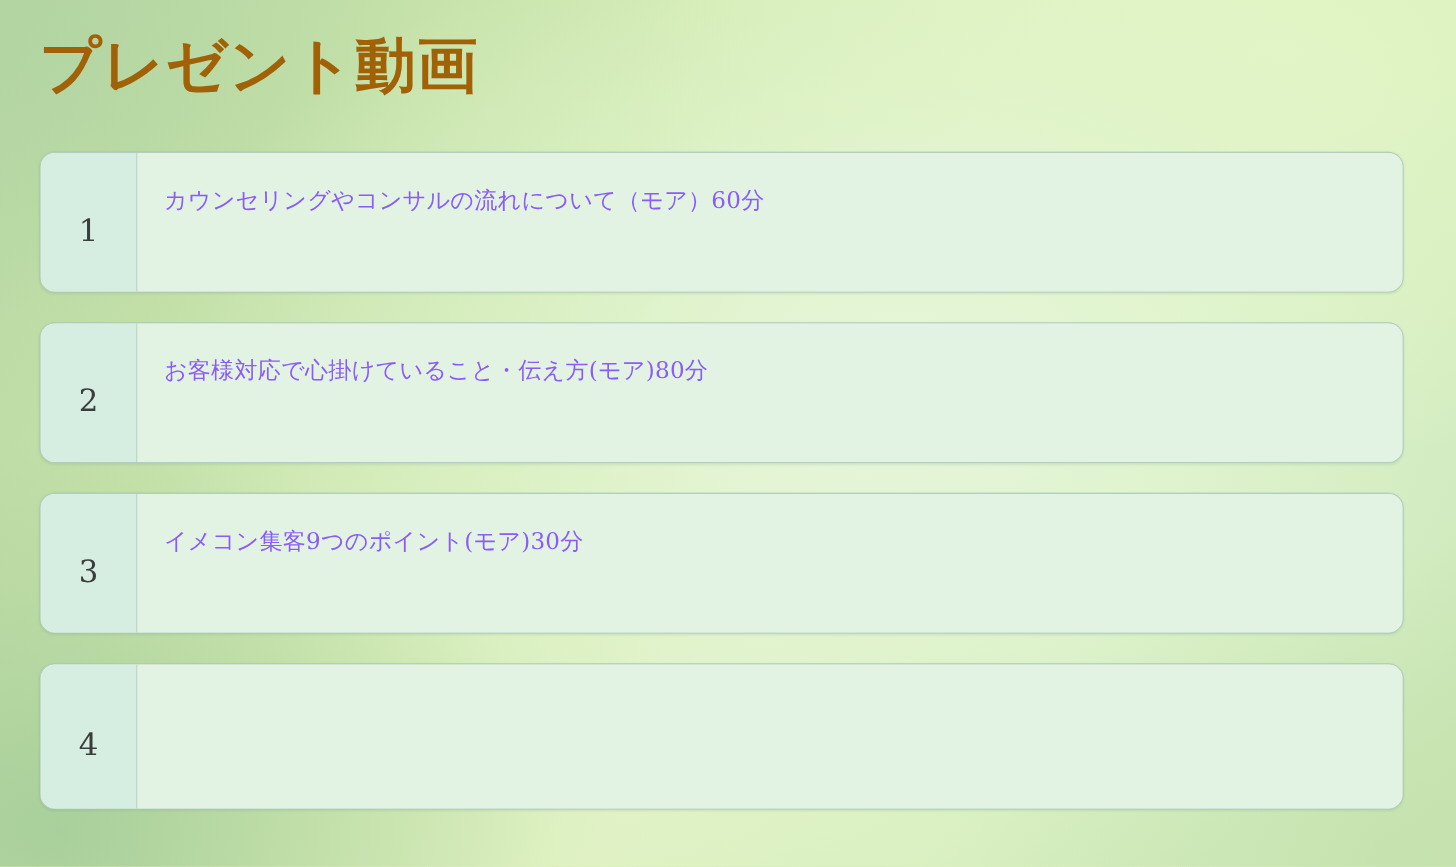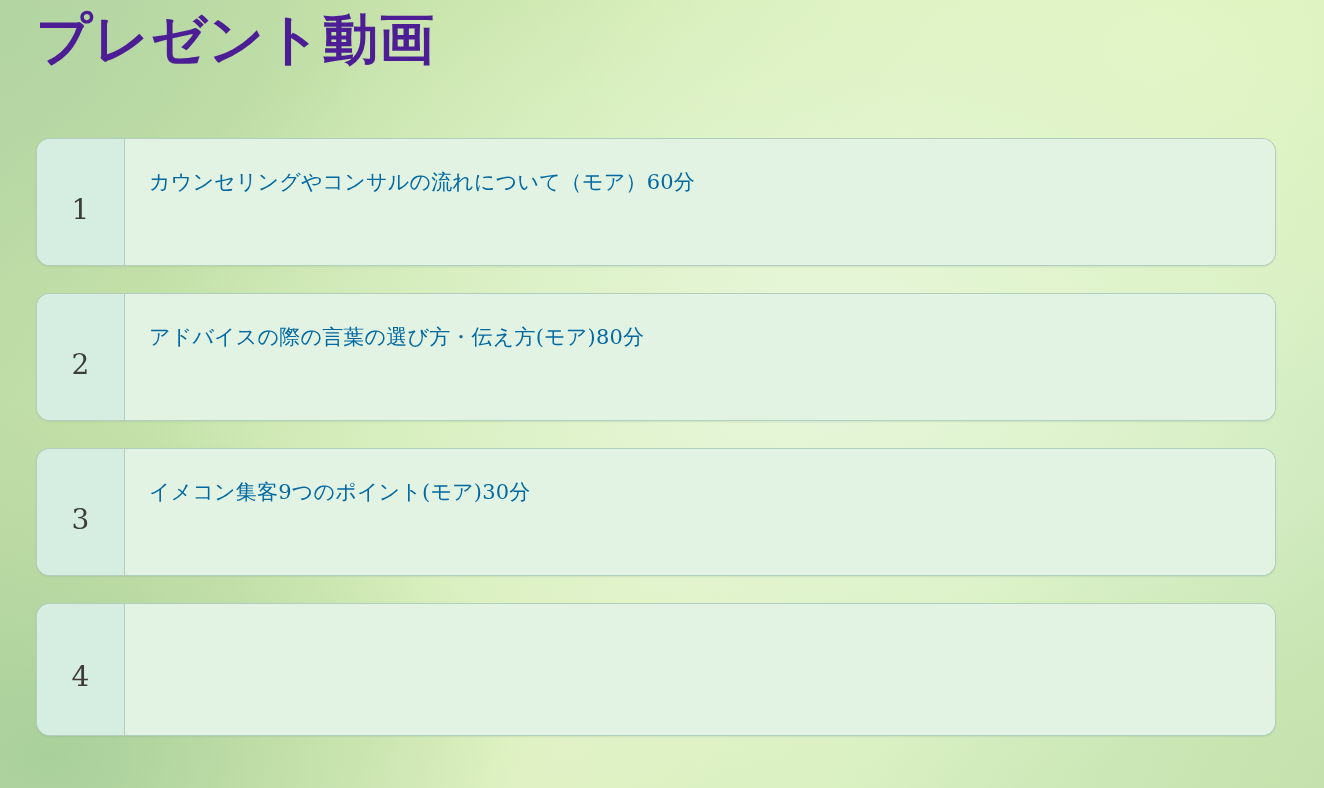--- a/index.html
+++ b/index.html
@@ -67,26 +67,26 @@
     position: relative;
     z-index: 2;
     width: 1324px;
     height: 788px;
     padding: 0;
   }
 
   .page-title {
     position: absolute;
     left: 36px;
-    top: 6px;
+    top: 26px;
     margin: 0;
     font-size: 55px;
     line-height: 1.2;
     font-weight: 700;
-    color: #4c1d95;
+    color: #a16207;
     letter-spacing: 0.02em;
     white-space: nowrap;
   }
 
   .list {
     position: absolute;
     left: 36px;
     top: 138px;
     width: 1240px;
   }
@@ -123,21 +123,21 @@
     background: #e2f3e4;
     padding: 26px 20px 26px 24px;
     display: flex;
     flex-direction: column;
     justify-content: flex-start;
   }
 
   .row-line {
     font-size: 21px;
     line-height: 1.62;
-    color: #0369a1;
+    color: #8b5cf6;
     letter-spacing: 0.01em;
     white-space: nowrap;
   }
 
   
   .row-h1 { min-height: 128px; }
   .row-h2 { min-height: 128px; }
   .row-h3 { min-height: 128px; }
   .row-h4 { min-height: 133px; }
 </style>
@@ -160,21 +160,21 @@
     <div class="row row-h1">
       <div class="row-num">1</div>
       <div class="row-body">
         <div class="row-line">カウンセリングやコンサルの流れについて（モア）60分</div>
       </div>
     </div>
 
     <div class="row row-h2">
       <div class="row-num">2</div>
       <div class="row-body">
-        <div class="row-line">アドバイスの際の言葉の選び方・伝え方(モア)80分</div>
+        <div class="row-line">お客様対応で心掛けていること・伝え方(モア)80分</div>
       </div>
     </div>
 
     <div class="row row-h3">
       <div class="row-num">3</div>
       <div class="row-body">
         <div class="row-line">イメコン集客9つのポイント(モア)30分</div>
       </div>
     </div>
 

